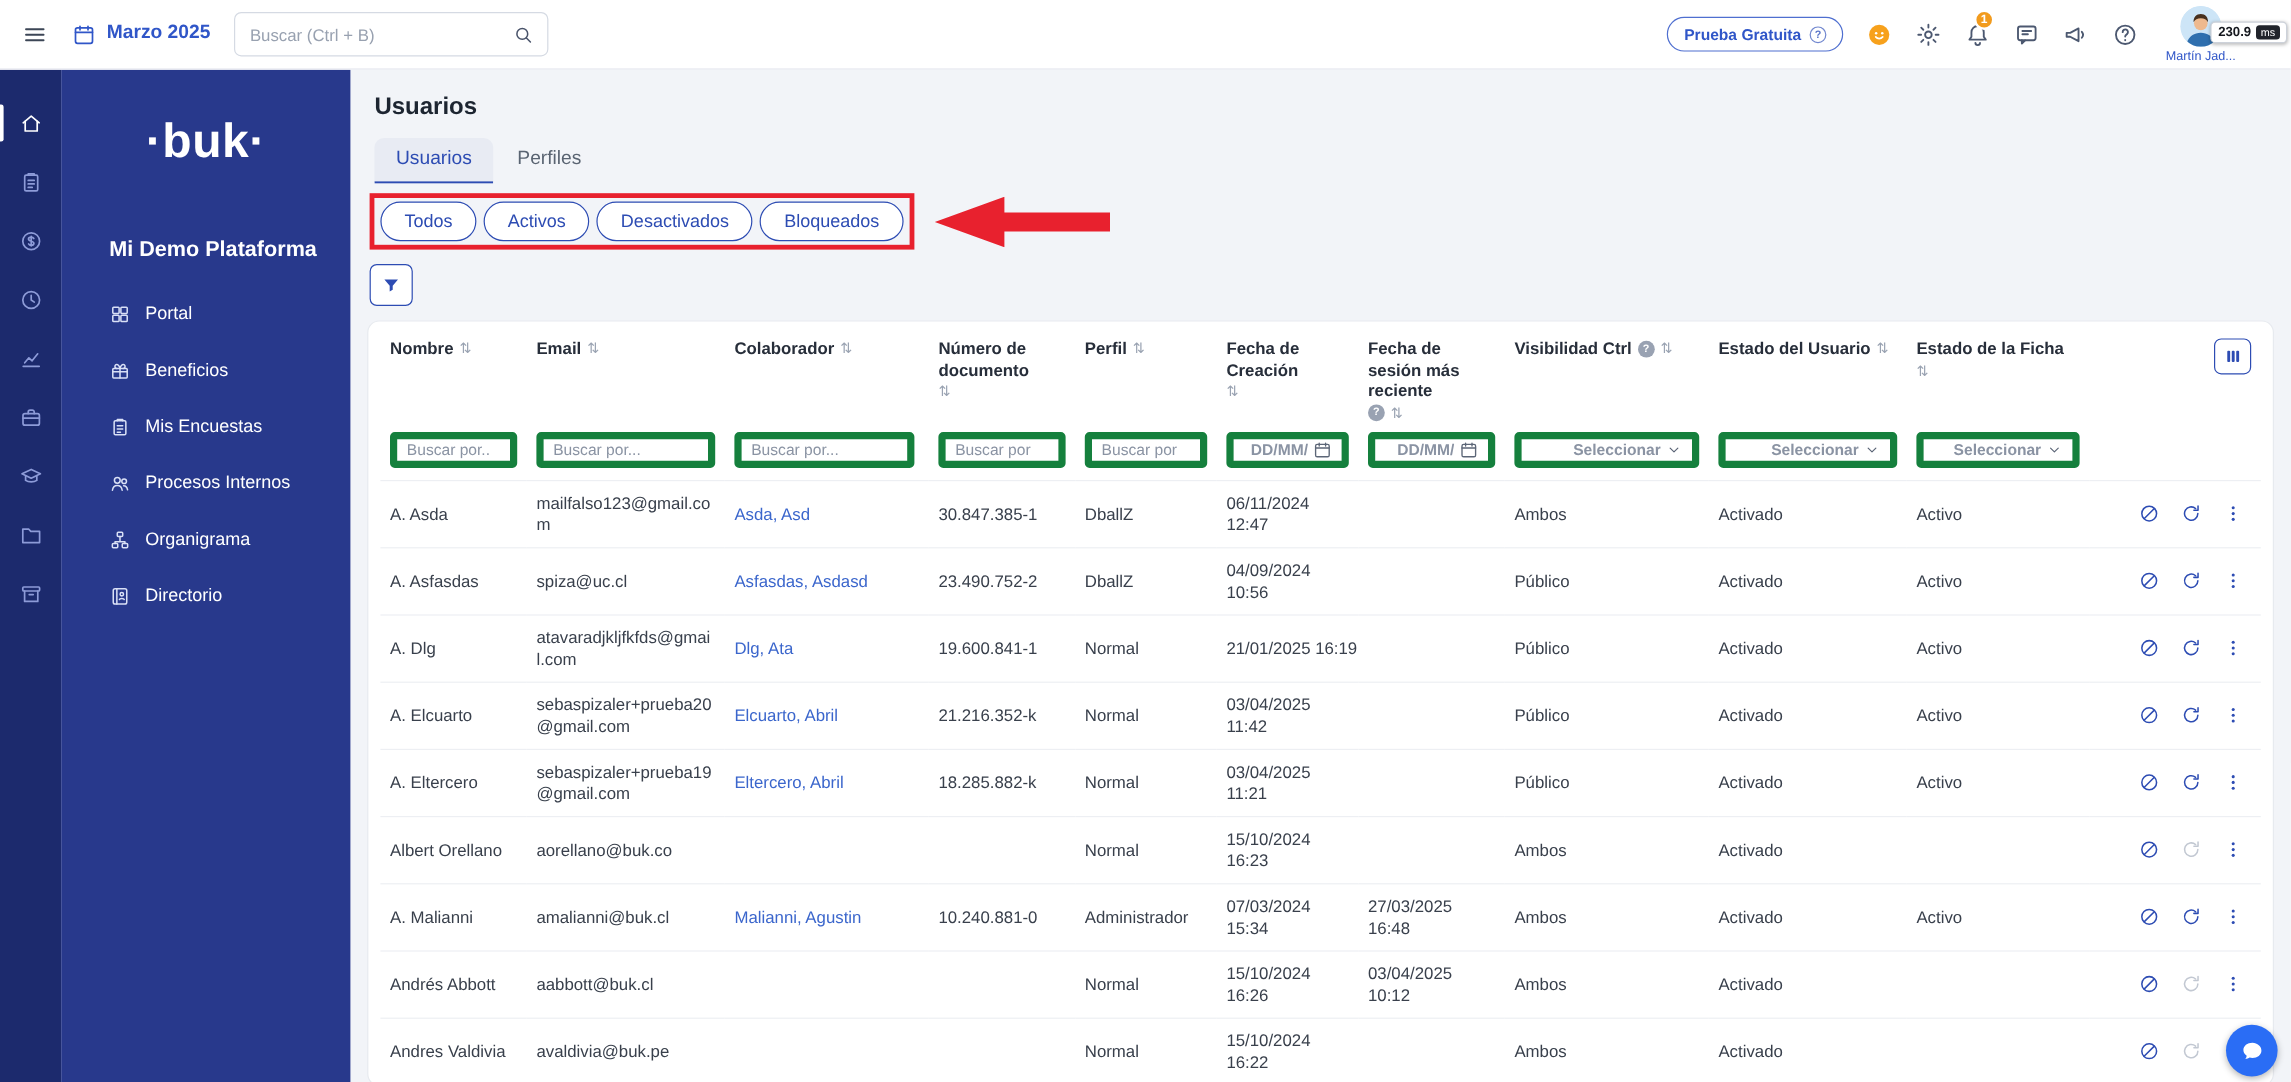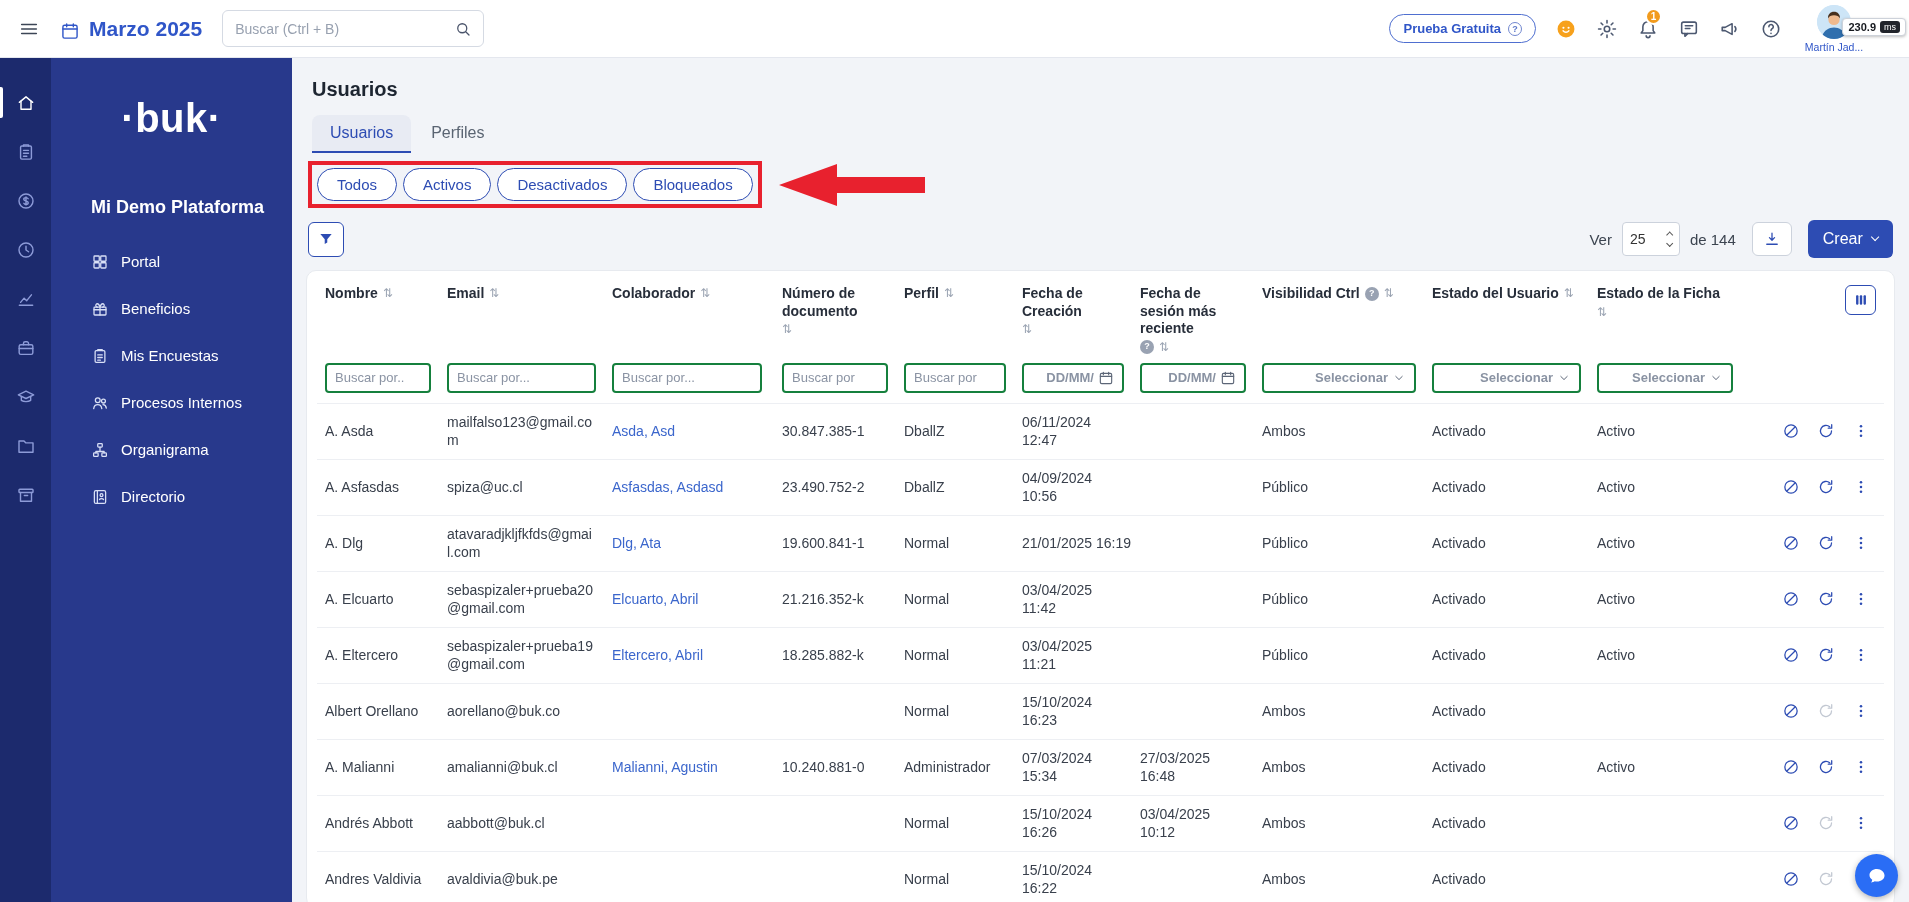--- a/index.html
+++ b/index.html
@@ -5,21 +5,21 @@
 :root{--accent:#2d4cb3;--accent-text:#3056c8;--link:#3b66cc;--sidebar:#28398c;--rail:#1c2a6d;--annotation-red:#e8212e;--badge-orange:#f29b1d;--fab-blue:#2a6df5;}
 *{box-sizing:border-box;margin:0;padding:0}
 body{width:1909px;height:902px;overflow:hidden;position:relative;background:#f2f4f8;font-family:"Liberation Sans","DejaVu Sans",sans-serif}
 button{font-family:inherit;background:none;border:none;cursor:pointer;padding:0}
 .svgw{display:inline-flex;width:20px;height:20px;flex:none}
 .svgw svg{width:100%;height:100%;fill:none;stroke:currentColor;stroke-width:1.7;stroke-linecap:round;stroke-linejoin:round}
 .s14{width:14px;height:14px}.s16{width:16px;height:16px}.s18{width:18px;height:18px}.s22{width:22px;height:22px}
 
 .topbar{height:58px;background:#fff;border-bottom:1px solid #e4e7ee;display:flex;align-items:center;padding:0 16px 0 18px;gap:20px;position:relative;z-index:5}
 .hbtn{color:#3c4656;display:flex}
-.month{display:flex;align-items:flex-end;gap:9px;color:var(--accent-text);font-size:21px;font-weight:600;cursor:pointer}
+.month{display:flex;align-items:flex-start;gap:9px;color:var(--accent-text);font-size:16px;font-weight:600;cursor:pointer}
 .search{width:262px;height:37px;border:1px solid #d5dae3;border-radius:6px;background:#fff;display:flex;align-items:center;padding:0 4px 0 12px}
 .search input{flex:1;border:none;outline:none;font-size:14px;color:#333;background:transparent;min-width:0}
 .search input::placeholder{color:#98a1b0}
 .searchbtn{color:#49536a;display:flex;align-items:center;padding:4px 7px}
 .top-right{margin-left:auto;display:flex;align-items:center;gap:19px;padding-right:26px}
 .trial{display:flex;align-items:center;gap:7px;border:1px solid #4f6fd0;border-radius:999px;color:var(--accent-text);font-size:13px;font-weight:600;padding:6px 13px;background:#fff}
 .oinfo{width:14px;height:14px;border:1.3px solid #7187cf;border-radius:50%;font-size:9px;display:inline-flex;align-items:center;justify-content:center;color:#5c77c9;font-weight:700}
 .tico{color:#4c5870;position:relative;display:flex}
 .badge{position:absolute;top:-10px;left:8px;min-width:17px;height:17px;background:var(--badge-orange);border:2px solid #fff;border-radius:50%;color:#fff;font-size:10px;font-weight:700;display:flex;align-items:center;justify-content:center;padding:0 2px}
 .userbox{display:flex;flex-direction:column;align-items:center;gap:2px;width:66px;cursor:pointer}
@@ -65,21 +65,21 @@
 
 .card{margin-top:12px;background:#fff;border:1px solid #e7eaef;border-radius:10px;padding:2px 10px 0}
 table{width:100%;border-collapse:collapse;table-layout:fixed}
 th,td{text-align:left}
 .th{padding:12px 8px 4px;vertical-align:top}
 .thwrap{display:flex;flex-wrap:wrap;align-items:center;column-gap:5px;row-gap:2px;font-size:14px;font-weight:700;color:#272e3a;line-height:1.25}
 .sort{font-size:12px;color:#9aa3b2;font-weight:400;cursor:pointer}
 .info{width:14px;height:14px;border-radius:50%;background:#99a2b2;color:#fff;font-size:9px;font-weight:700;display:inline-flex;align-items:center;justify-content:center;flex:none}
 .colcfg{width:31px;height:30px;border:1.6px solid var(--accent);border-radius:6px;color:var(--accent);display:flex;align-items:center;justify-content:center;margin-left:auto;background:#fff}
 .tf{padding:4px 8px 10px;vertical-align:top}
-.fin{width:100%;max-width:150px;height:30px;border:2px solid #15803d;border-radius:4px;background:#fff;font-size:13px;color:#5d6574;padding:0 8px;outline:none}
+.fin{width:100%;max-width:150px;height:30px;border:6px solid #15803d;border-radius:4px;background:#fff;font-size:13px;color:#5d6574;padding:0 8px;outline:none}
 input.fin::placeholder{color:#8a93a3}
 .datebox,.selbox{display:flex;align-items:center;justify-content:flex-end;gap:4px;color:#8a93a3;cursor:pointer}
 .selbox{max-width:160px}
 .datebox .ph,.selbox .ph{font-size:13px;white-space:nowrap;overflow:hidden}
 .dim{color:#5c6677}
 .td{font-size:14px;color:#39404c;padding:9px 8px;border-top:1px solid #edeff3;vertical-align:middle;line-height:1.3;height:56px}
 td.email{word-break:break-all}
 .link{color:var(--link);text-decoration:none}
 .actwrap{display:flex;align-items:center;justify-content:flex-end;gap:17px;padding-right:6px}
 .act{color:var(--accent);display:flex}
@@ -363,42 +363,20 @@
     </div>
 
     <div class="toolbar">
       <button class="funnel">
           <span class="svgw s16 ic">
             <svg viewBox="0 0 24 24">
               <path d="M3.5 4.5h17l-6.6 7.7v4.9l-3.8 2.4v-7.3L3.5 4.5z" fill="currentColor" stroke="none"></path>
             </svg>
           </span>
         </button>
-      <div class="tright">
-        <span class="verlabel">Ver</span>
-        <div class="psize">
-          <span>25</span>
-          <span class="stepper">
-              <i class="up"></i>
-              <i class="dn"></i>
-            </span>
-        </div>
-        <span class="oflabel">de 144</span>
-        <button class="dl">
-            <span class="svgw s18 ic">
-              <svg viewBox="0 0 24 24">
-                <path d="M12 4.2v9.2M8.6 10.2l3.4 3.4 3.4-3.4M5 19h14"></path>
-              </svg>
-            </span>
-          </button>
-        <button class="createbtn">
-          <span>Crear</span>
-          <span class="caret"></span>
-        </button>
-      </div>
     </div>
 
     <div class="card">
       <table>
         <colgroup id="cols">
             <col style="width: 122px;">
             <col style="width: 165px;">
             <col style="width: 170px;">
             <col style="width: 122px;">
             <col style="width: 118px;">

